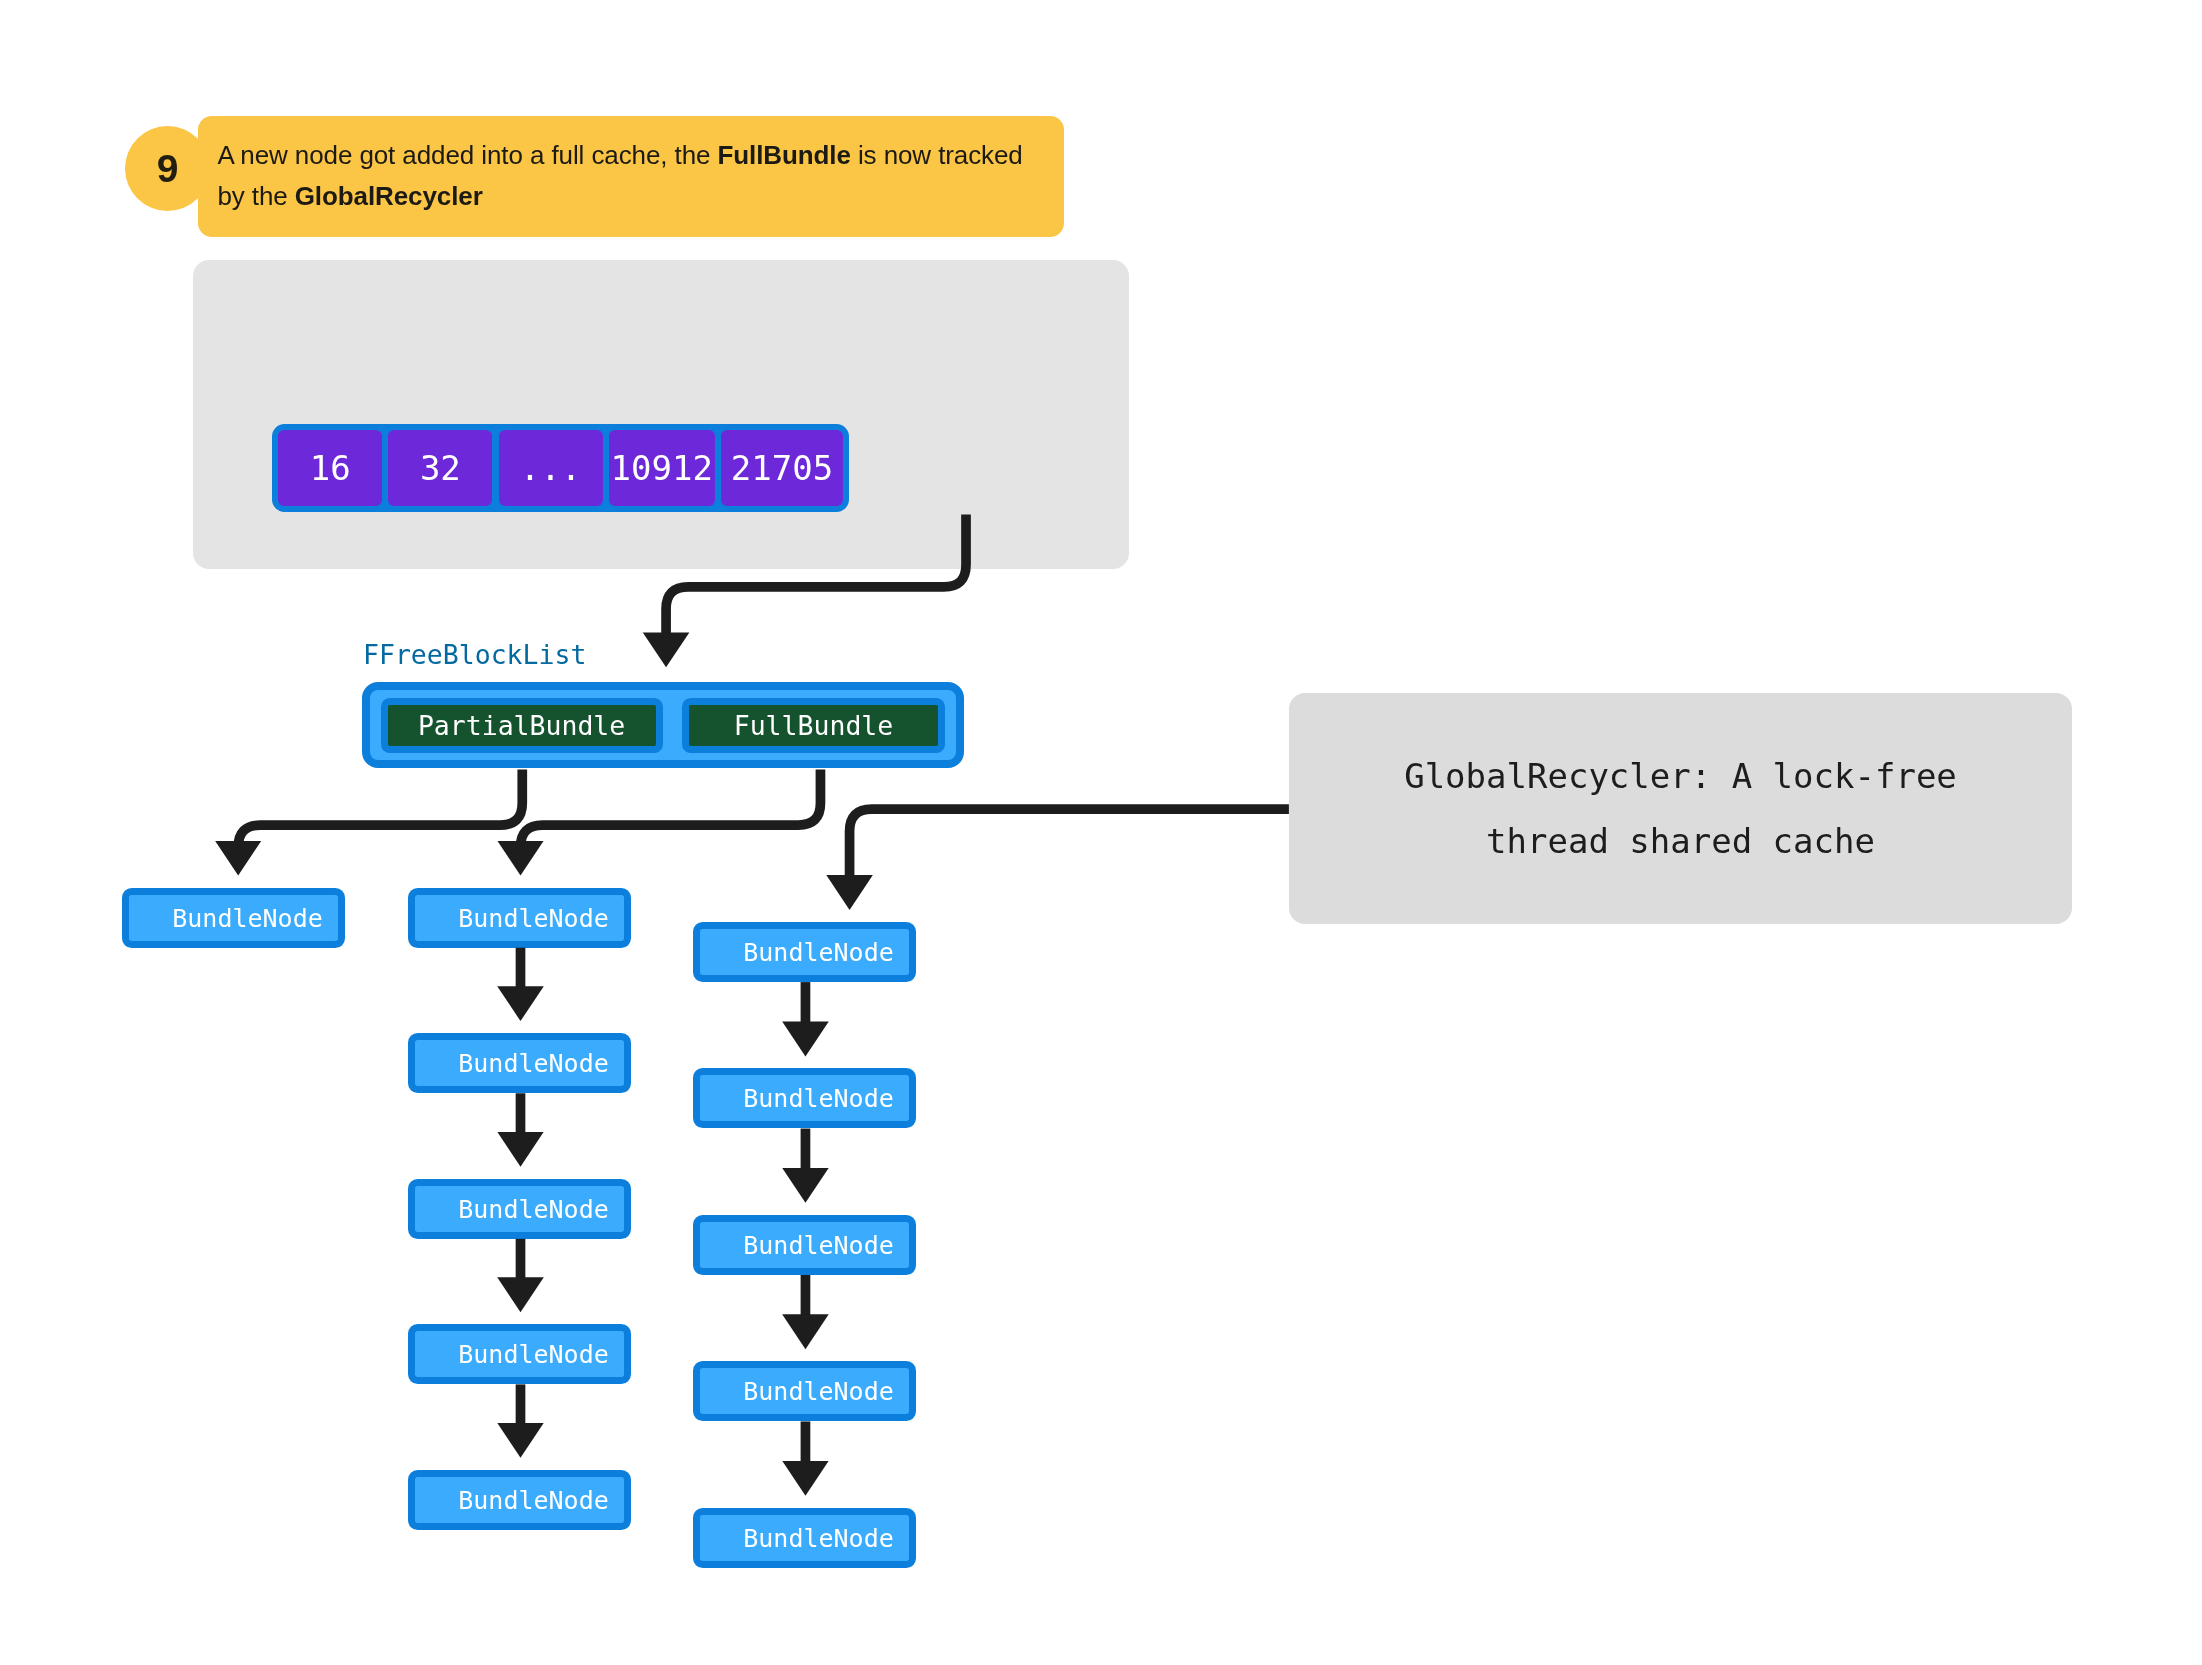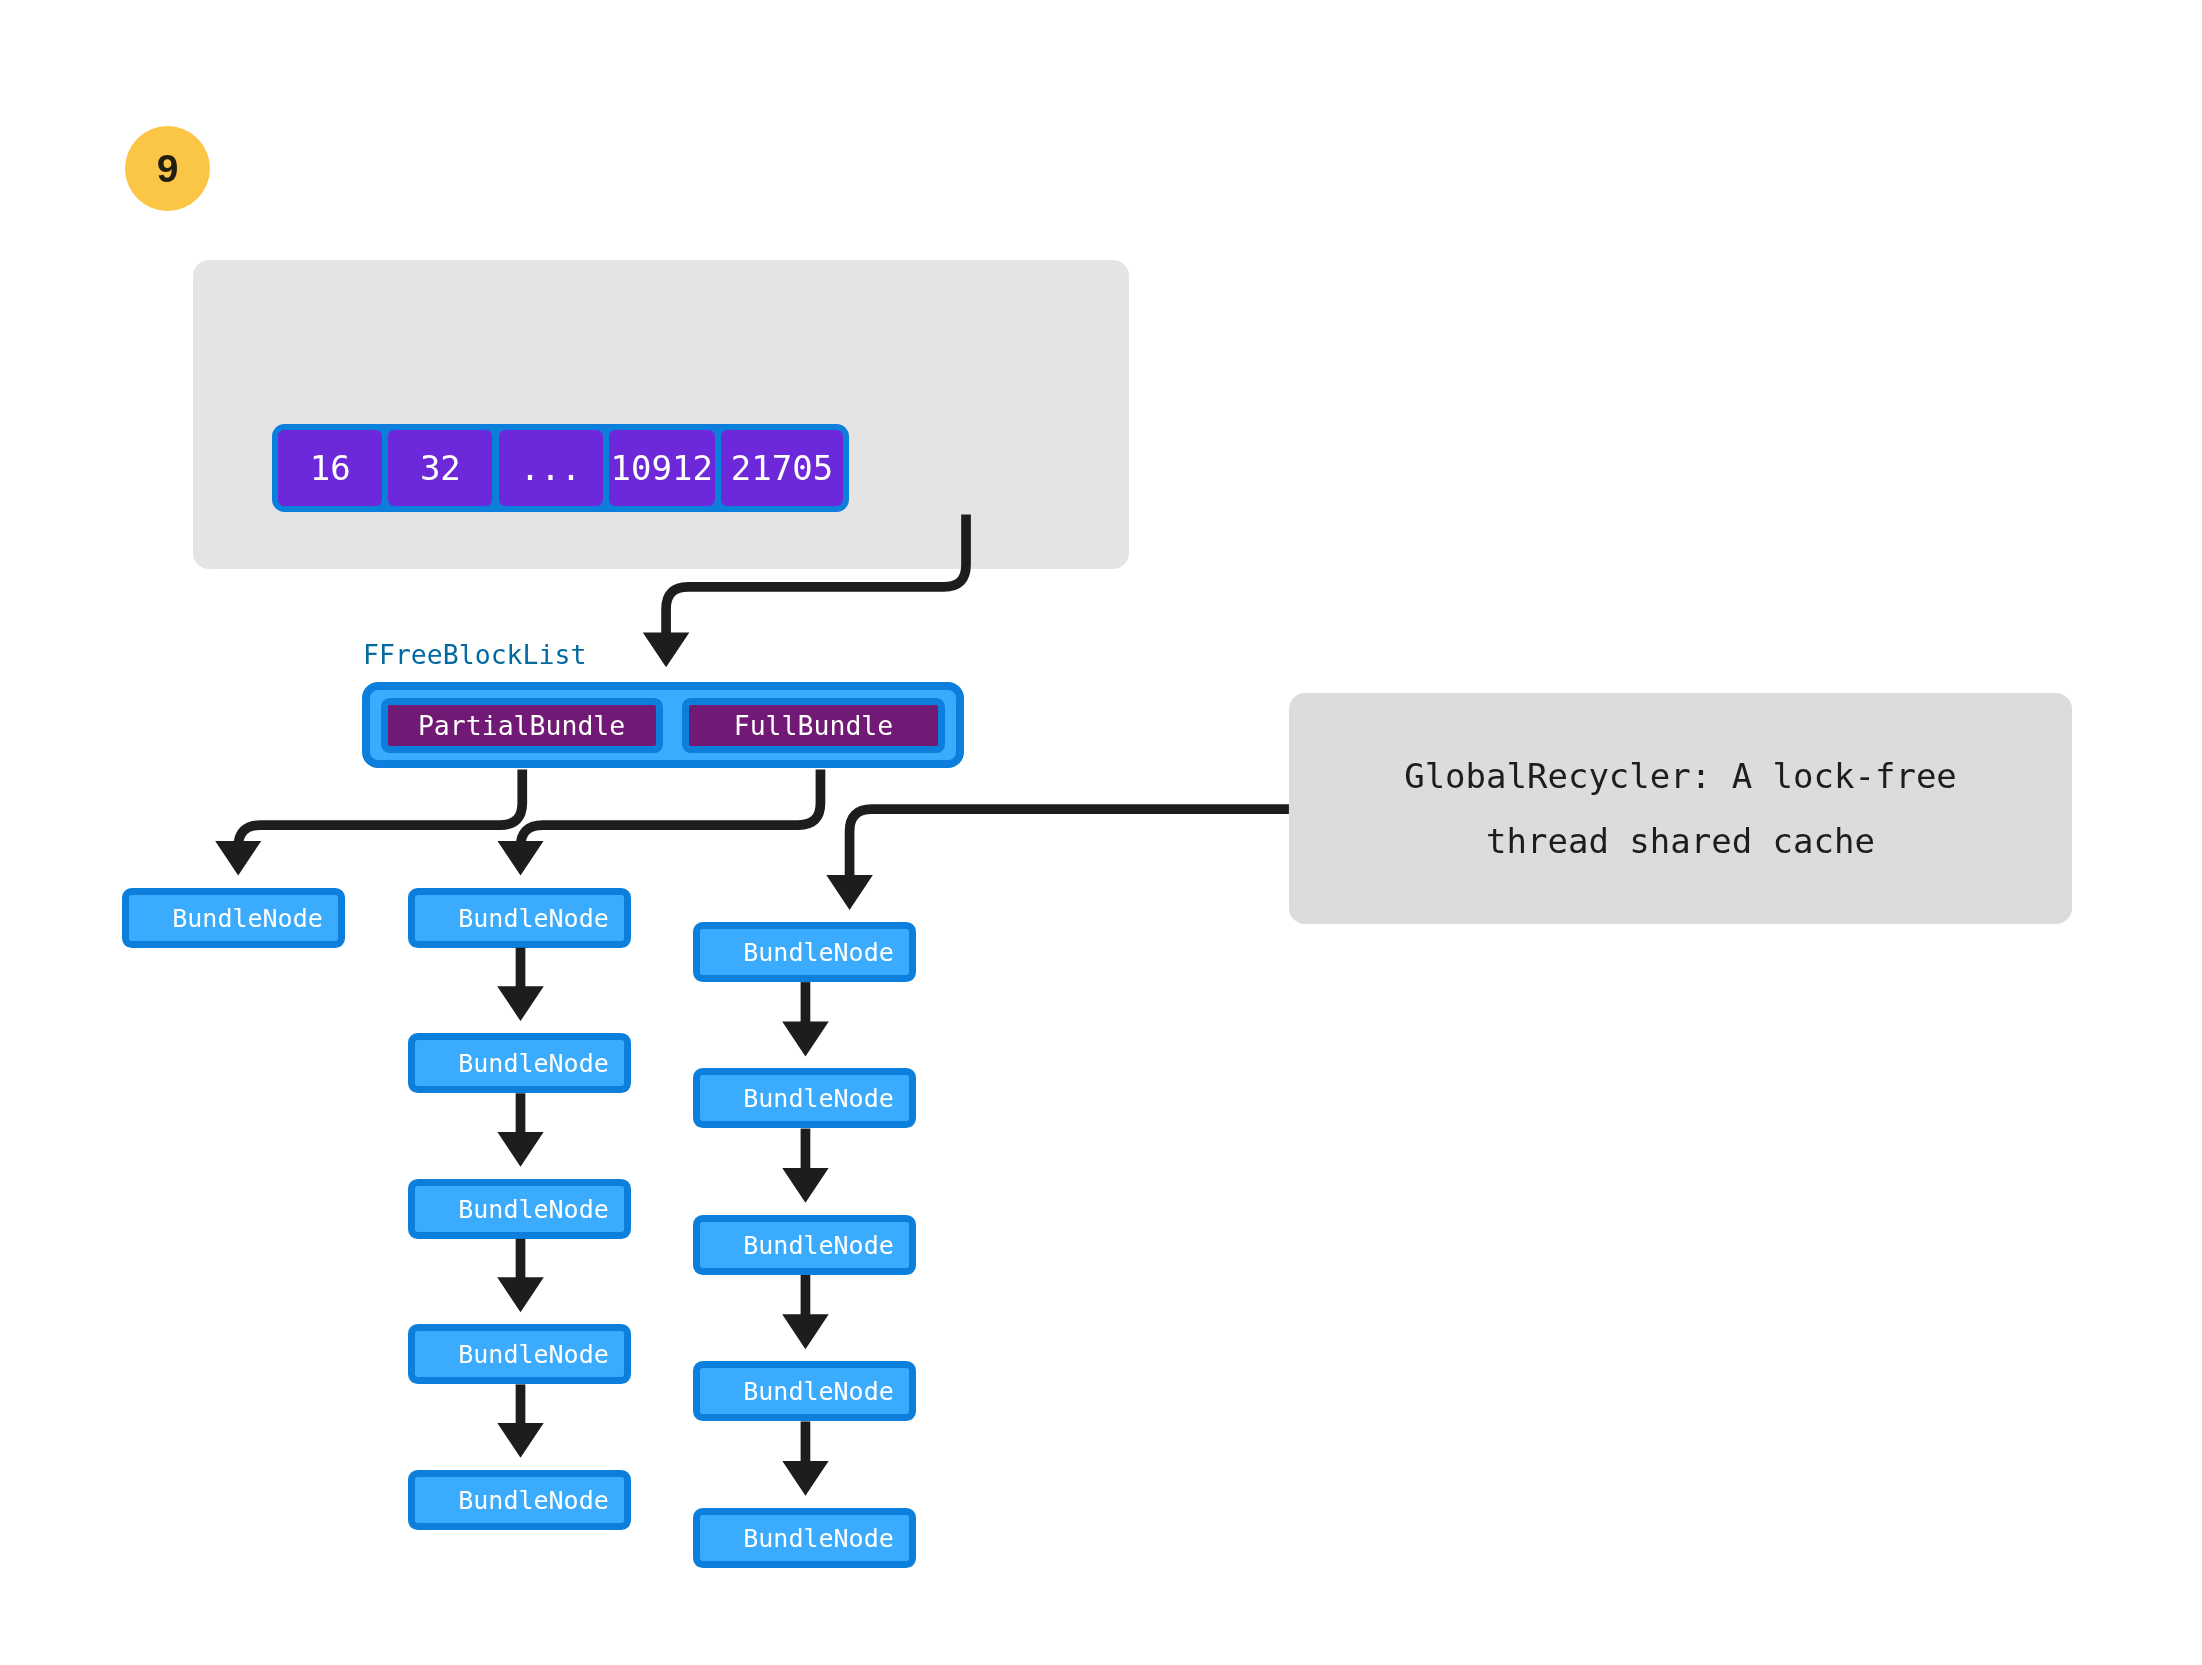--- a/index.html
+++ b/index.html
@@ -114,21 +114,21 @@
     background: #3aabfd;
     border: 8px solid #0b7fdb;
     border-radius: 16px;
     box-sizing: border-box;
     display: flex;
     align-items: center;
     gap: 19.4px;
     padding: 0 10.6px;
   }
   .bundle-slot {
-    background: #701a75;
+    background: #14532d;
     border: 7px solid #0b7fdb;
     border-radius: 8.8px;
     color: #ffffff;
     font-family: "DejaVu Sans Mono", monospace;
     font-size: 26.5px;
     height: 55px;
     display: flex;
     align-items: center;
     justify-content: center;
     box-sizing: border-box;
@@ -181,20 +181,25 @@
     width: 2202px; height: 1666px;
     pointer-events: none;
   }
 </style>
 </head>
 <body>
 
 <div class="stage">
 
   <div id="callout-badge">9</div>
+  <div id="callout-box">
+    <div id="callout-text">
+      <span>A new node got added into a full cache, the </span><b>FullBundle</b><span> is now tracked by the </span><b>GlobalRecycler</b>
+    </div>
+  </div>
 
   <div id="thread-panel"></div>
 
   <div id="blocklist">
     <div class="blockcell" style="width:104px">16</div>
     <div class="blockcell" style="width:104px">32</div>
     <div class="blockcell" style="width:104px">...</div>
     <div class="blockcell" style="width:106px">10912</div>
     <div class="blockcell" style="width:122px">21705</div>
   </div>

